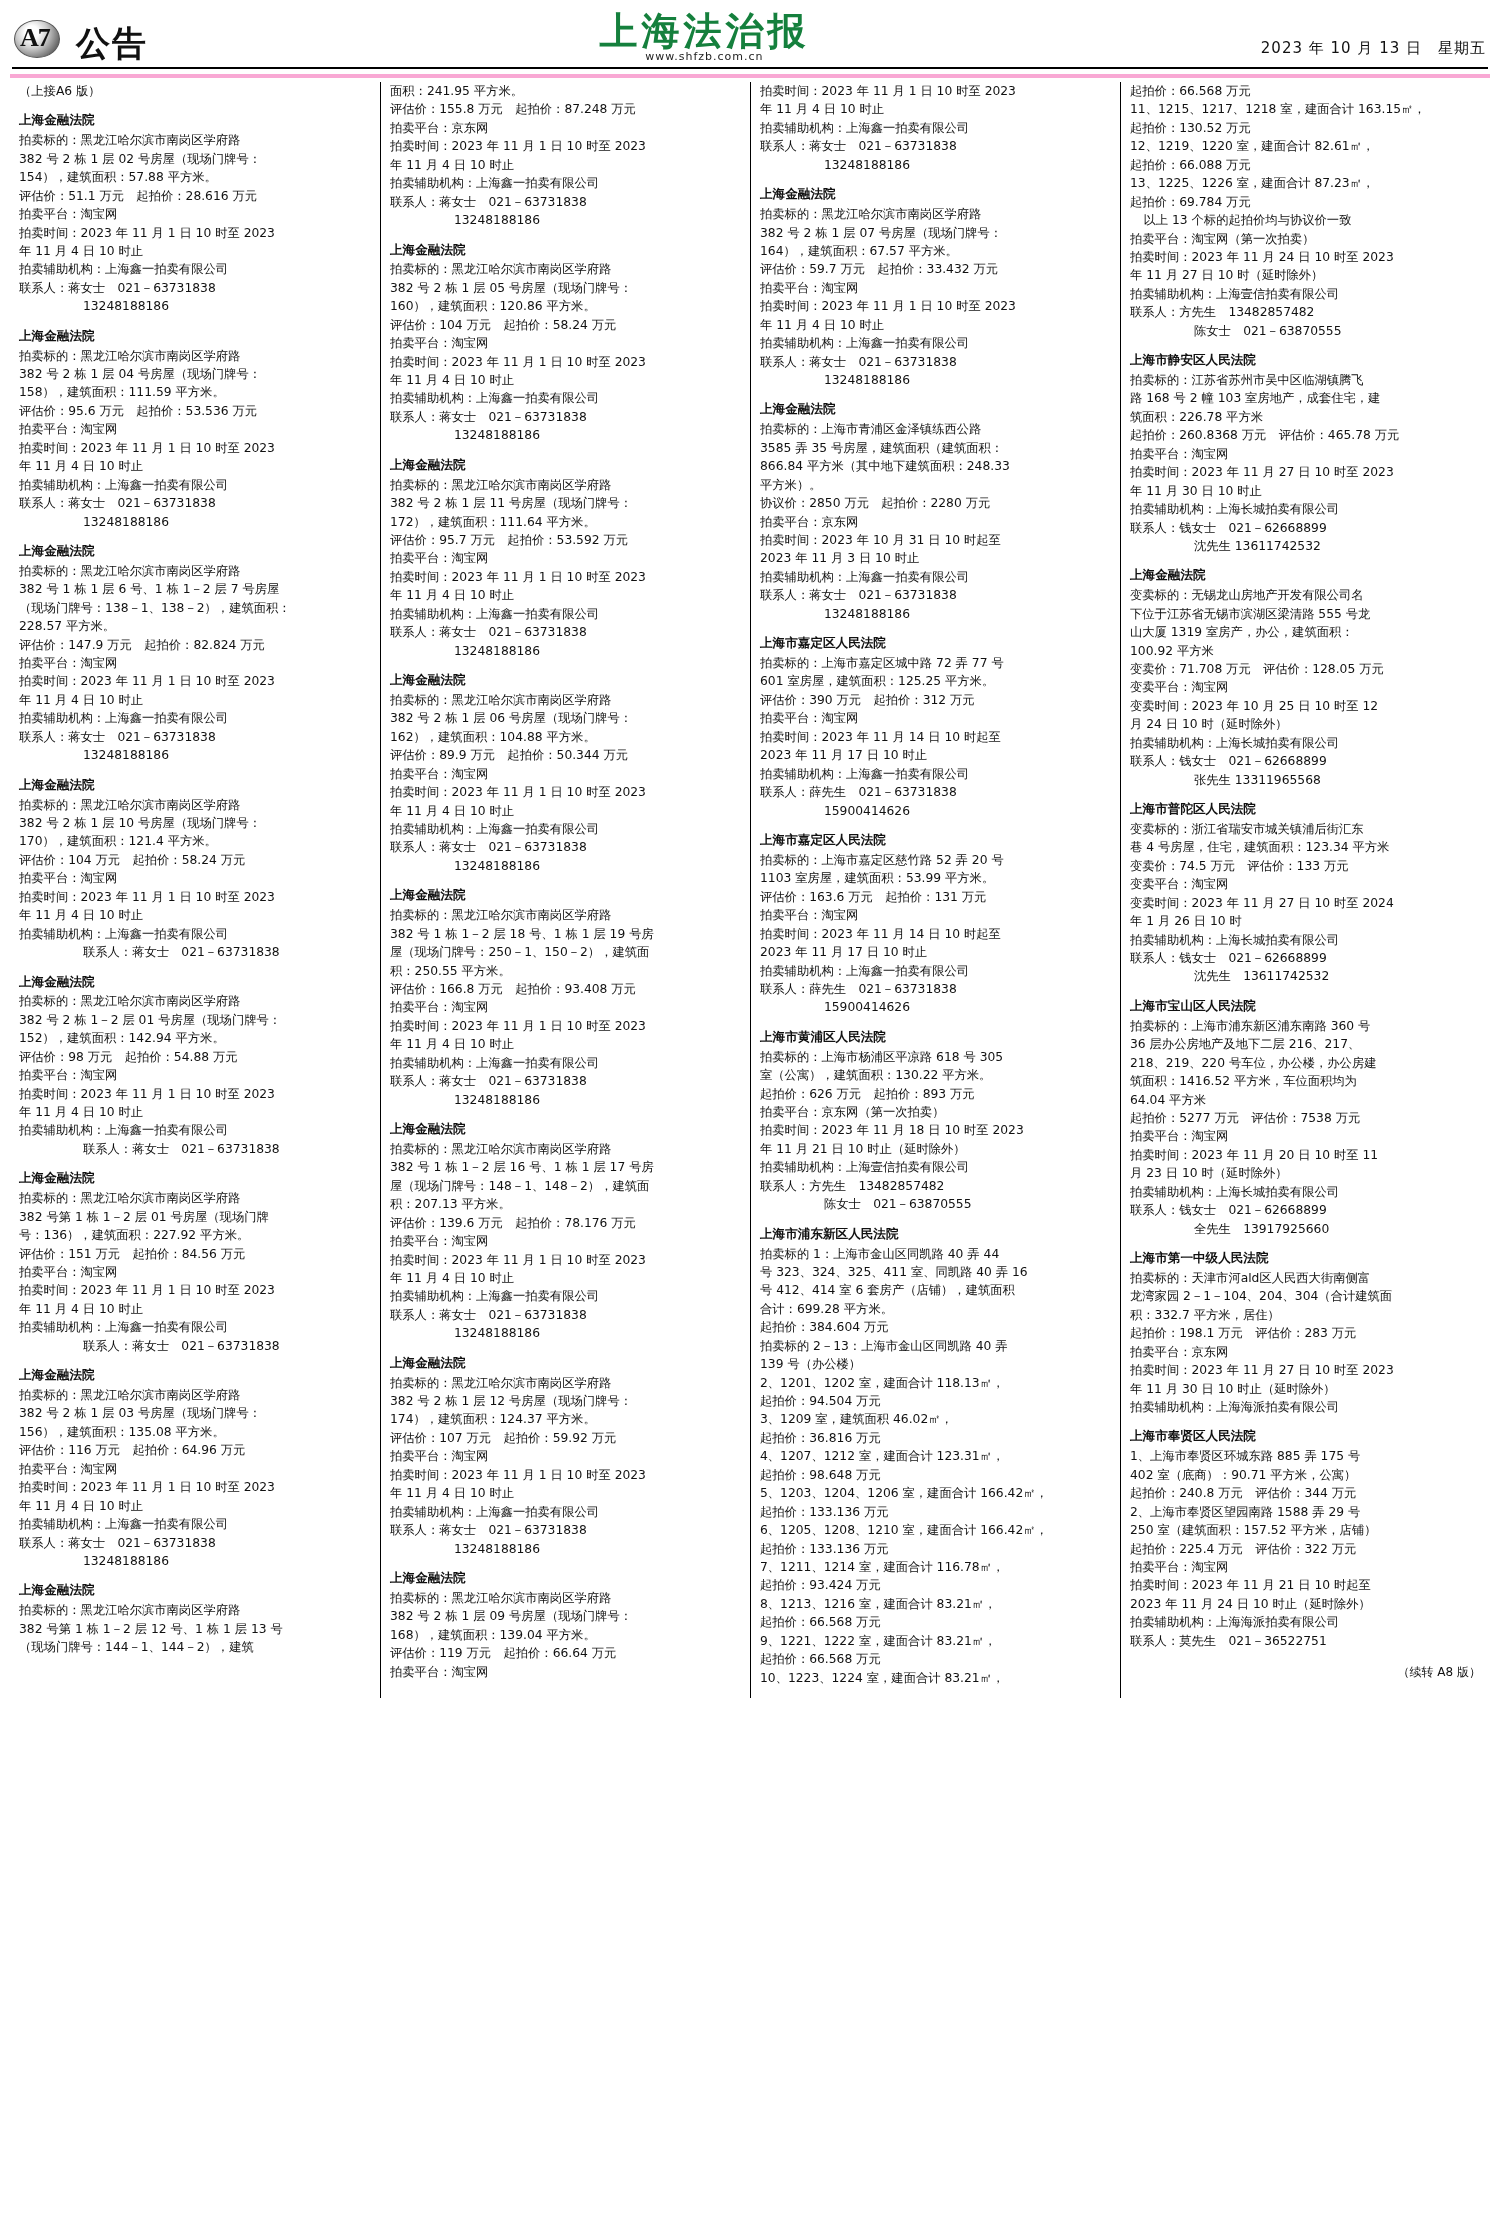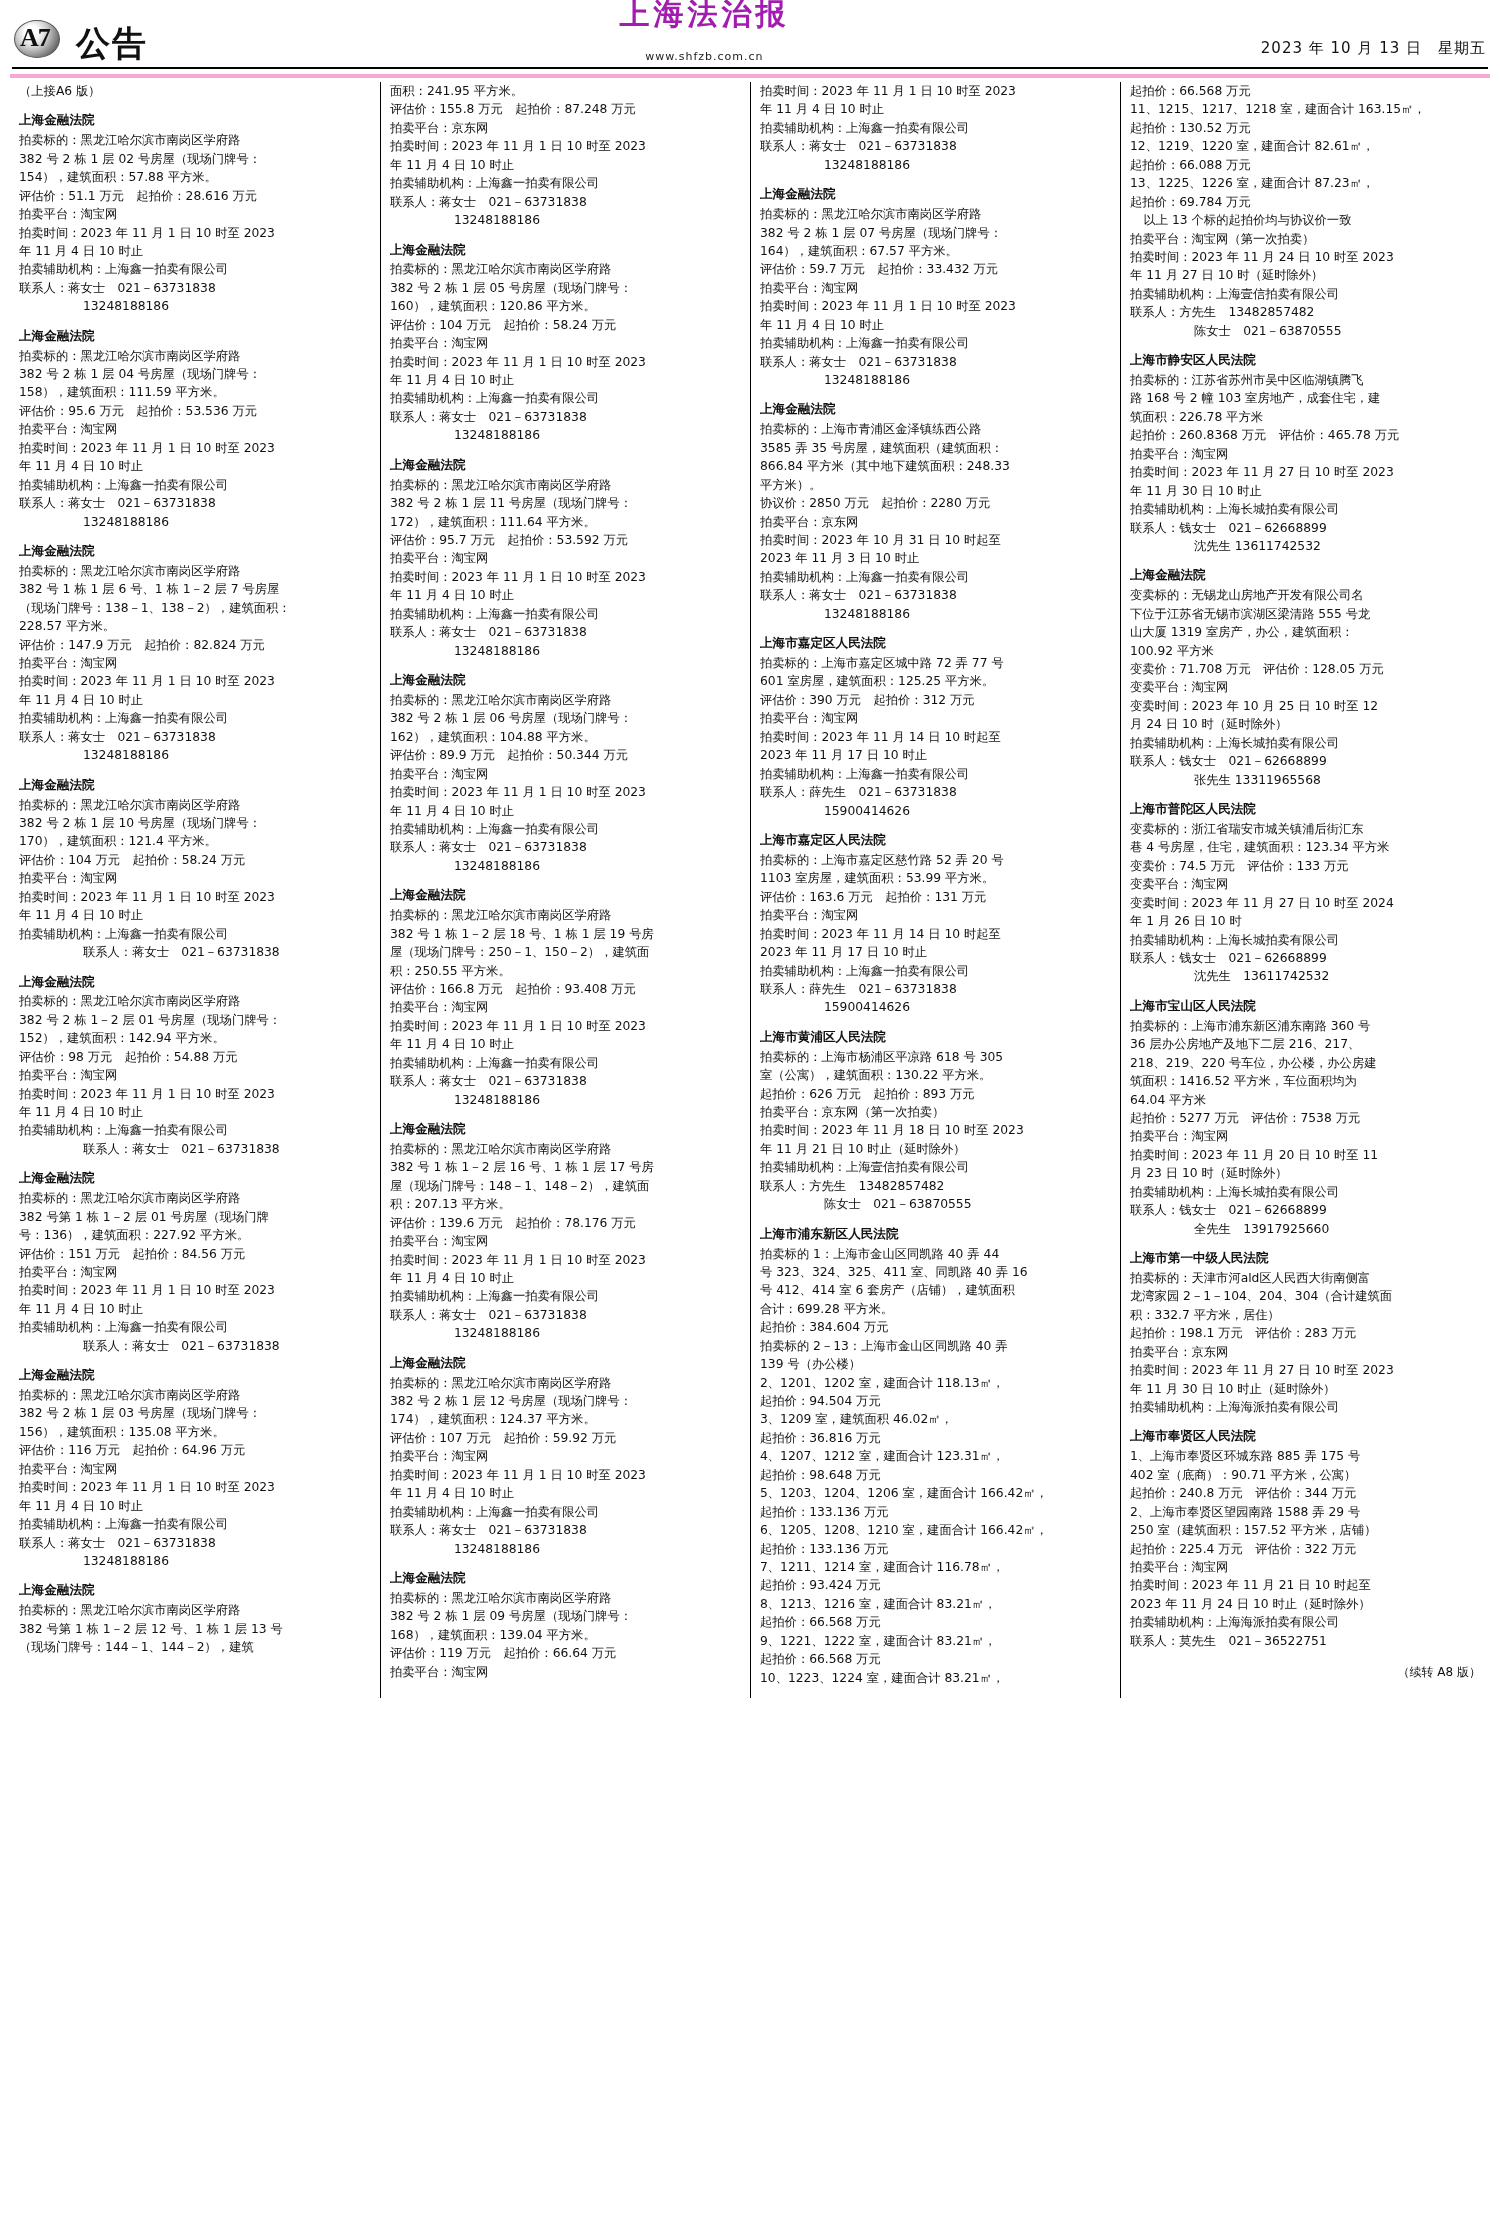--- a/index.html
+++ b/index.html
@@ -49,30 +49,30 @@
     line-height: 1;
     padding-bottom: 2px;
     margin-top: 36px;
   }
   .paper-brand {
     flex: 1 1 auto;
     text-align: center;
     line-height: 1;
   }
   .paper-brand .bname {
-    font-family: Liberation Mono, monospace;
-    font-size: 30px;
+    font-family: Liberation Serif, serif;
+    font-size: 38px;
     font-weight: bold;
     letter-spacing: 4px;
-    color: #a21caf;
+    color: #15803d;
   }
   .paper-brand .burl {
     font-size: 11px;
     letter-spacing: 1px;
-    margin-top: 20px;
+    margin-top: 1px;
     color: #222;
   }
   .issue-date {
     flex: 0 0 auto;
     font-size: 15px;
     letter-spacing: 1px;
     padding-bottom: 4px;
     white-space: nowrap;
   }
   .rule-top {

